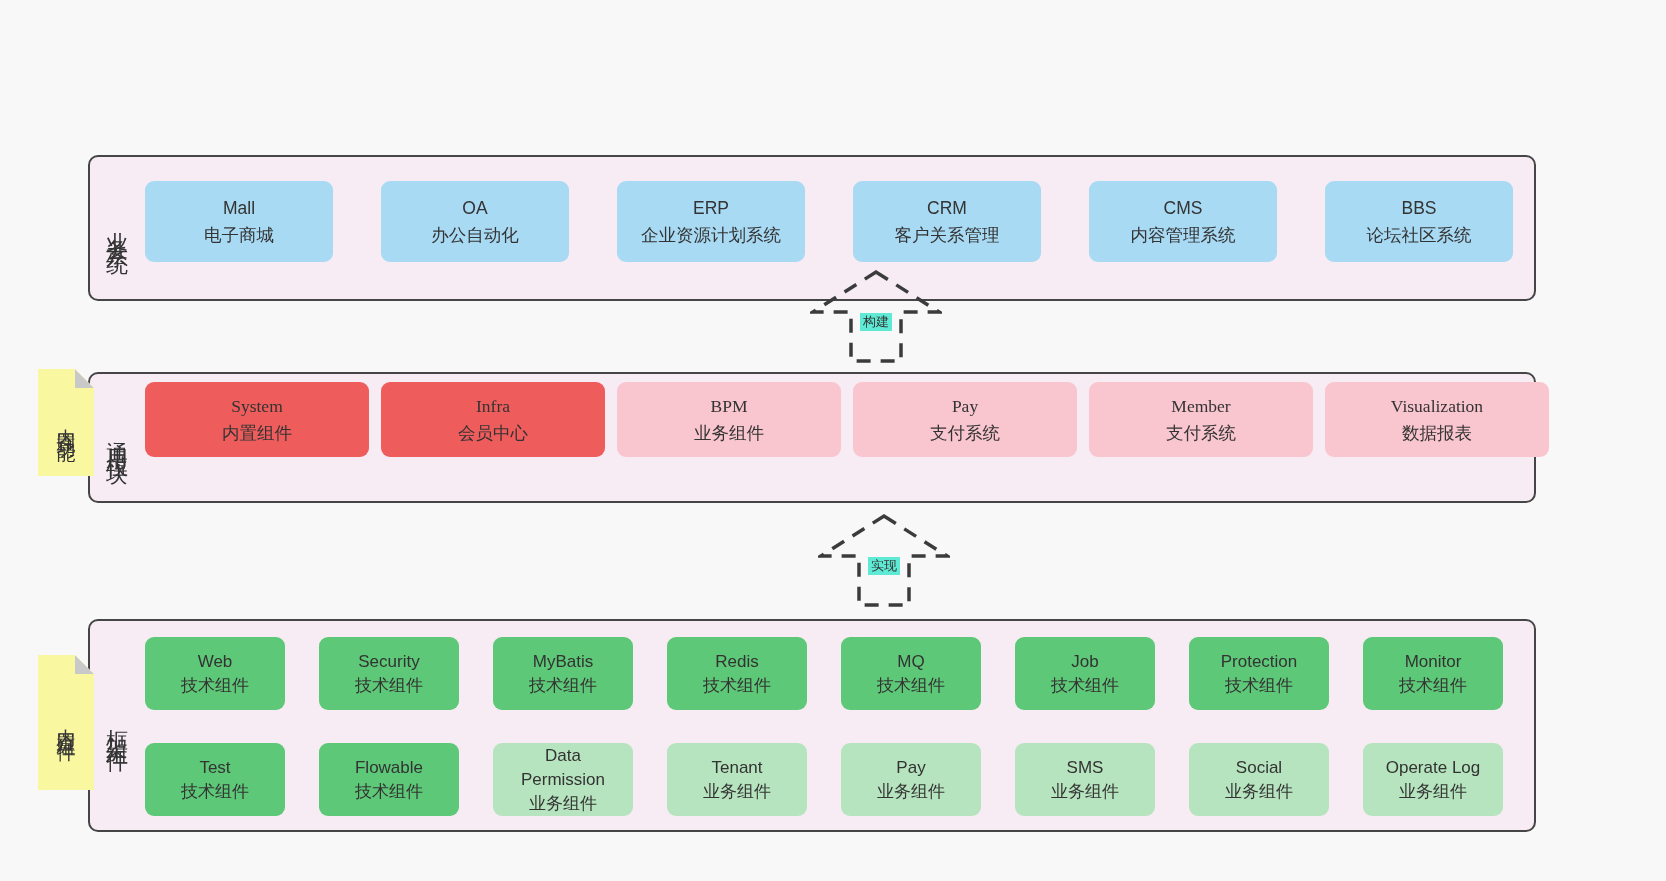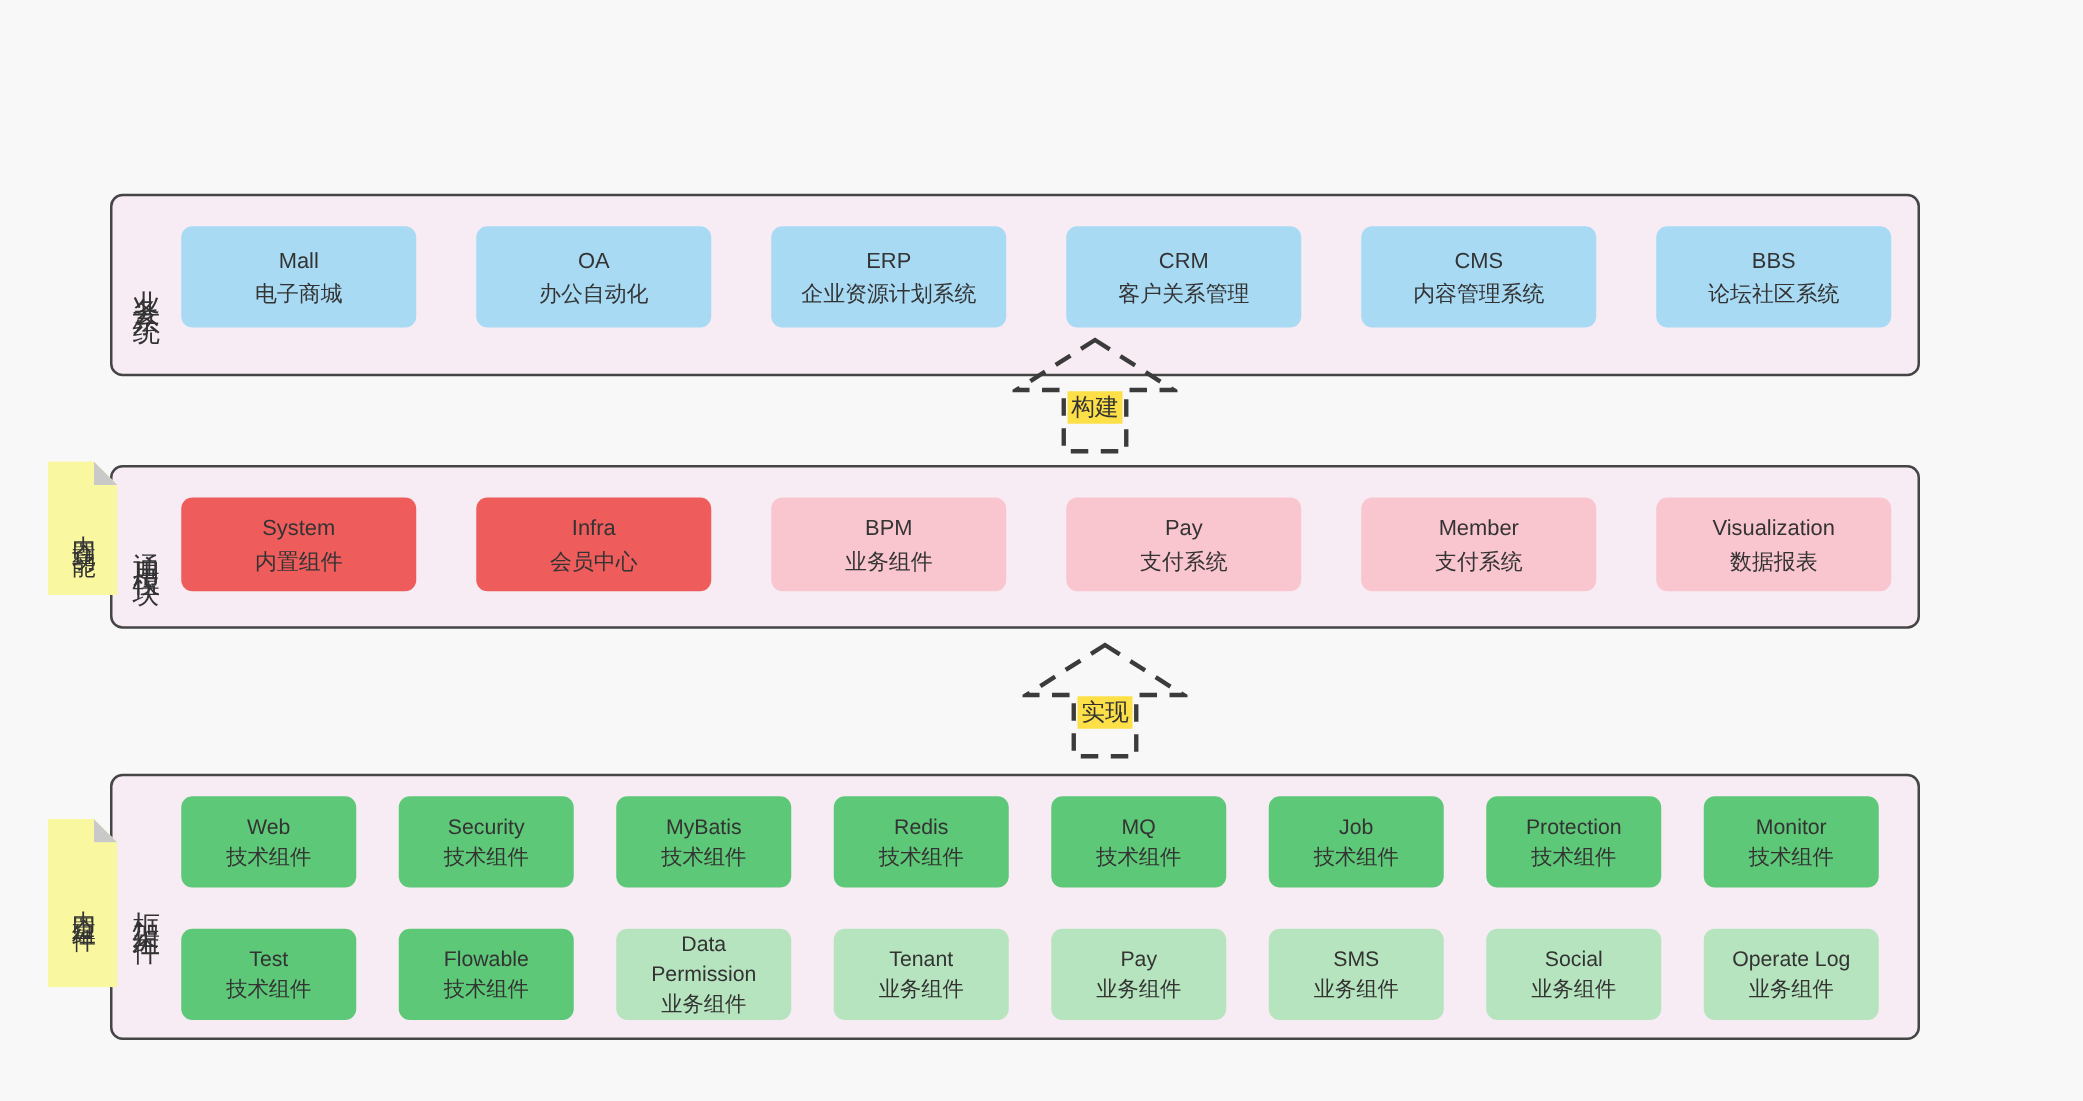--- a/index.html
+++ b/index.html
@@ -19,21 +19,21 @@
     position:absolute;left:12px;top:50%;transform:translateY(-50%);
     writing-mode:vertical-rl;text-orientation:upright;
     font-size:22px;letter-spacing:7px;color:#333;white-space:nowrap;
   }
   .box{
     position:absolute;border-radius:9px;box-sizing:border-box;
     display:flex;flex-direction:column;align-items:center;justify-content:center;
     text-align:center;font-size:17.5px;line-height:27px;color:#333;padding:0 10px;
   }
   .panel-business .box{top:24px;width:188px;height:81px;}
-  .panel-modules  .box{top:24px;width:188px;height:75px;}
+  .panel-modules  .box{top:8px;width:224px;height:75px;font-family:Liberation Serif, serif;}
   .panel-framework .box{width:140px;height:73px;font-size:17px;line-height:24px;}
   .row0{top:16px;} .row1{top:122px;}
   .blue{background:#a8daf4;}
   .red{background:#ee5c5c;}
   .pink{background:#f9c5ce;text-align:center;}
   .green{background:#5dc877;}
   .lightgreen{background:#b6e4be;}
   .sticky{
     position:absolute;left:38px;width:56px;background:#f9f7a0;z-index:5;
     clip-path:polygon(0 0,calc(100% - 19px) 0,100% 19px,100% 100%,0 100%);
@@ -48,21 +48,21 @@
     position:absolute;left:50%;top:50%;transform:translate(-50%,-50%);
     writing-mode:vertical-rl;text-orientation:upright;
     font-size:19px;letter-spacing:5px;white-space:nowrap;color:#333;
   }
   .arrow{position:absolute;width:132px;height:95px;}
   .arrow-1{left:810px;top:269px;}
   .arrow-2{left:818px;top:513px;}
   .arrow svg{position:absolute;left:0;top:0;}
   .arrow-label{
     position:absolute;left:50%;top:44px;transform:translateX(-50%);
-    background:#fde047;font-size:19px;padding:0 3px;white-space:nowrap;color:#333;
+    background:#5eead4;font-size:13px;padding:0 3px;white-space:nowrap;color:#333;
   }
 </style>
 </head>
 <body>
 
 <div class="panel panel-business">
   <div class="panel-label">业务系统</div>
 
   <div class="box blue" style="left:55px">
     <div>Mall</div>

